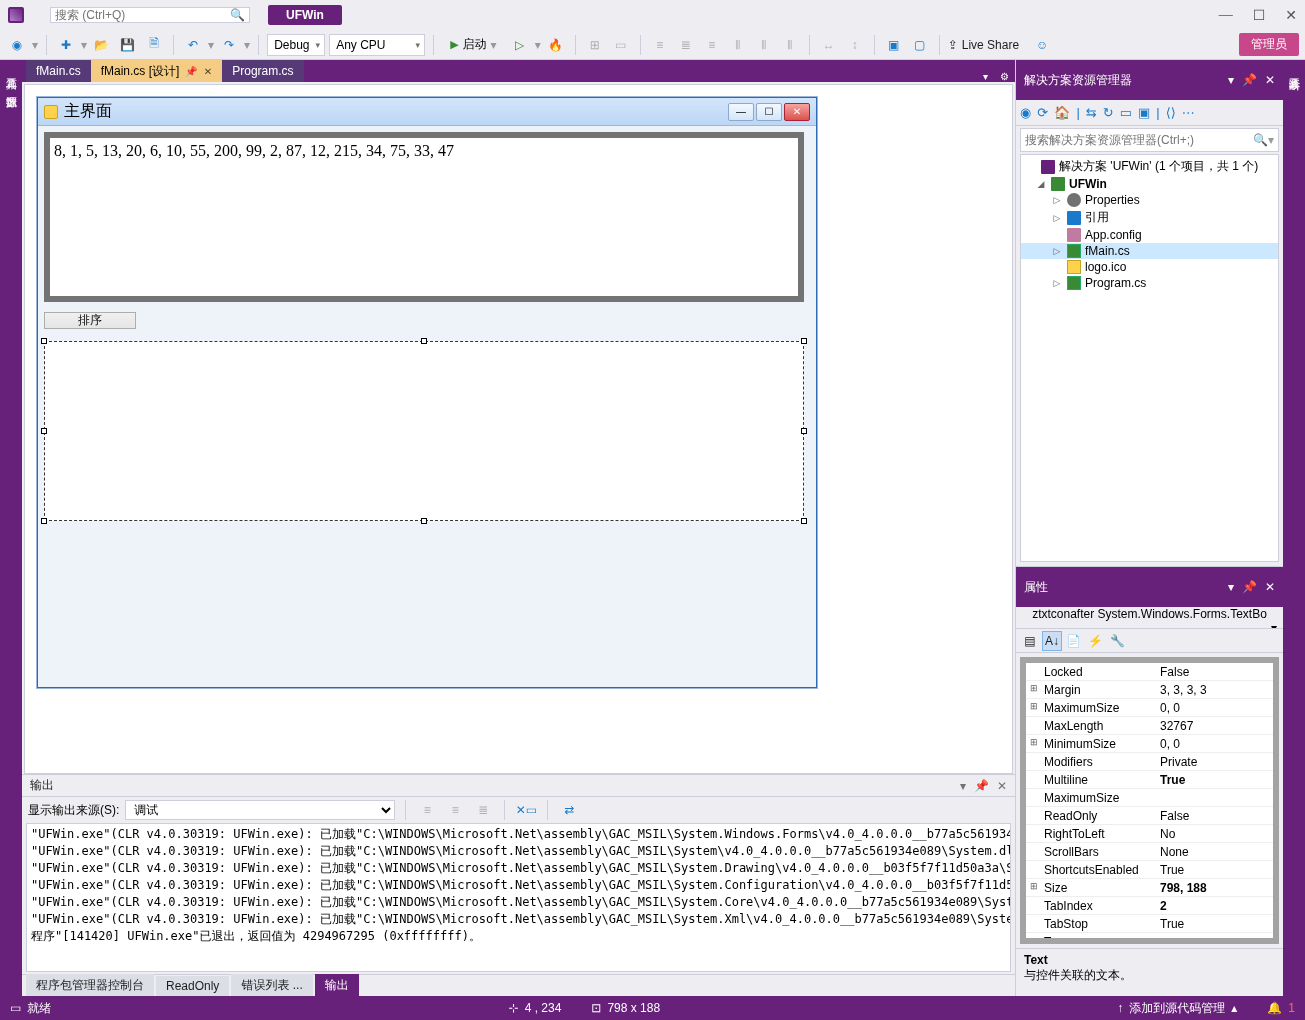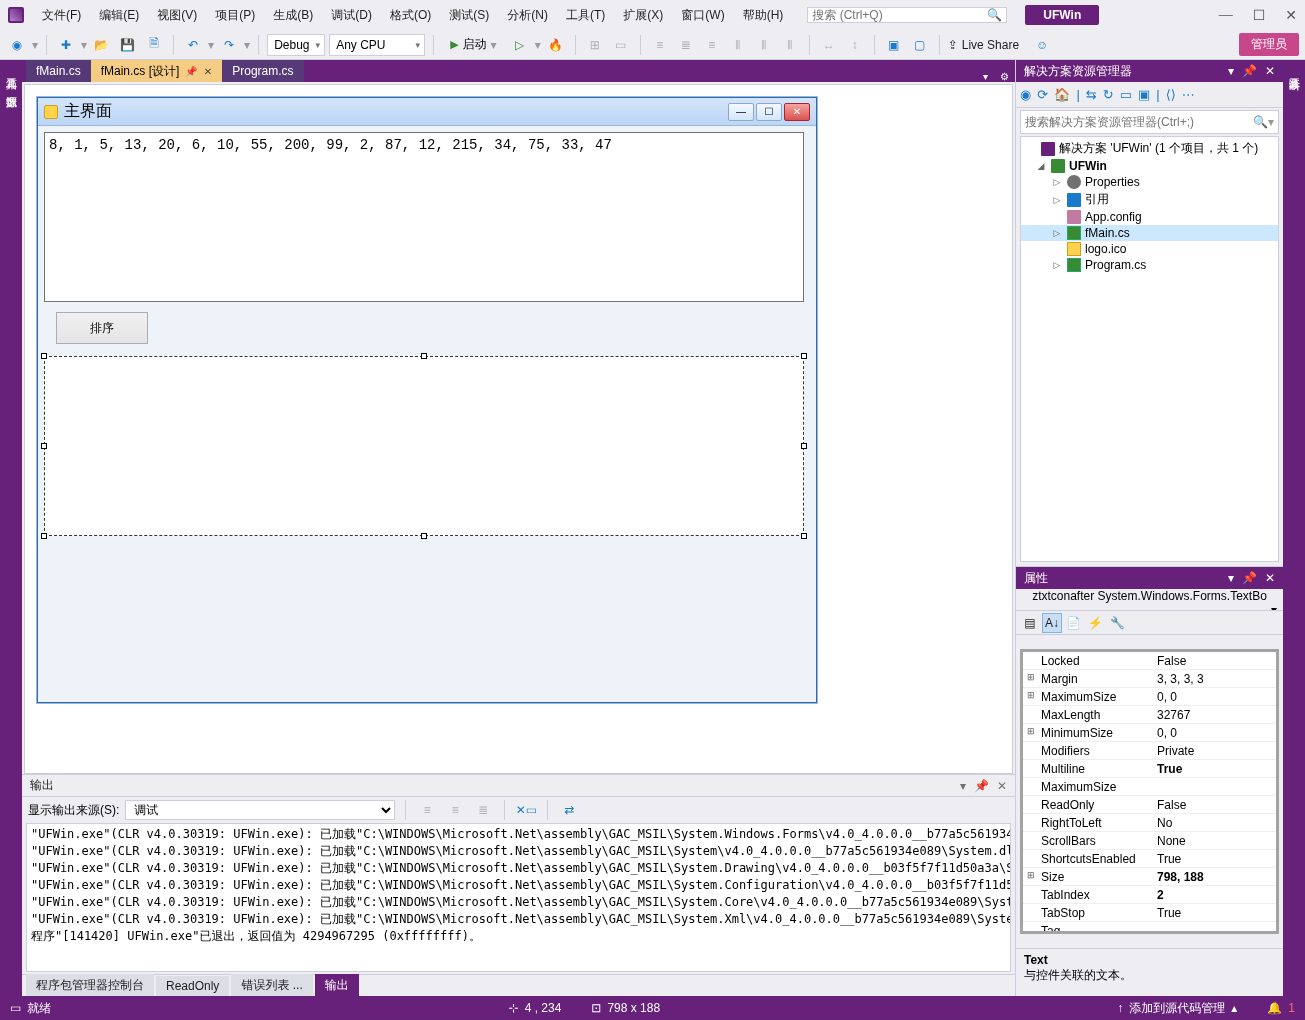--- a/index.html
+++ b/index.html
@@ -38,39 +38,39 @@
 .doc-tabs .ddrop { color:#fff; padding:0 6px; font-size:10px; }
 .designer-surface { flex:1; background:#fff; border:1px solid #cccedb; margin:2px 2px 0 2px; overflow:auto; padding:12px; position:relative; }
 .form-win { width:780px; border:1px solid #2d6ab3; background:#eef3fa; display:flex; flex-direction:column; box-shadow:0 0 0 1px #9bb7d9; }
 .form-title { height:28px; background:linear-gradient(#d3e5fa,#bcd6f5); display:flex; align-items:center; padding:0 6px; gap:6px; border-bottom:1px solid #9bb7d9; }
 .form-title .ico { width:14px;height:14px;background:#ffd24d;border:1px solid #caa31d;border-radius:2px; }
 .form-title .ttl { font-size:16px; }
 .form-title .wbtns { margin-left:auto; display:flex; gap:2px; }
 .form-title .wbtn { width:26px;height:18px;border:1px solid #8fa8c7;background:linear-gradient(#f3f9ff,#d4e6fb);display:flex;align-items:center;justify-content:center;font-size:10px;border-radius:2px; }
 .form-title .wbtn.close { background:linear-gradient(#f6a4a0,#d9534f); color:#fff; border-color:#a23; }
 .form-body { padding:6px; background:#eef3fa; }
-.txtbox { width:760px; background:#fff; border:1px solid #737373; padding:4px; font-family:Liberation Mono, monospace; font-size:14px; }
+.txtbox { width:760px; background:#fff; border:6px solid #737373; padding:4px; font-family:Liberation Serif, serif; font-size:16px; }
 .txt1 { height:170px; }
-.sort-btn { margin-top:10px; width:92px; height:32px; border:1px solid #adadad; background:linear-gradient(#f0f0f0,#e5e5e5); display:flex; align-items:center; justify-content:center;margin-left:12px; }
+.sort-btn { margin-top:10px; width:92px; height:17px; border:1px solid #adadad; background:linear-gradient(#f0f0f0,#e5e5e5); display:flex; align-items:center; justify-content:center; }
 .selected-box { margin-top:12px; width:760px; height:180px; border:1px dashed #333; position:relative; background:#fff; }
 .handle { width:6px;height:6px;background:#fff;border:1px solid #000;position:absolute; }
 .h-nw{top:-4px;left:-4px}.h-n{top:-4px;left:calc(50% - 3px)}.h-ne{top:-4px;right:-4px}
 .h-w{top:calc(50% - 3px);left:-4px}.h-e{top:calc(50% - 3px);right:-4px}
 .h-sw{bottom:-4px;left:-4px}.h-s{bottom:-4px;left:calc(50% - 3px)}.h-se{bottom:-4px;right:-4px}
 .output-panel { height:200px; border-top:1px solid #cccedb; display:flex; flex-direction:column; background:#eeeef2; }
 .panel-title { height:22px; background:#eeeef2; color:#1e1e1e; display:flex; align-items:center; padding:0 8px; border-bottom:1px solid #cccedb; }
 .panel-title .pt-right { margin-left:auto; display:flex; gap:8px; color:#717171; font-size:10px; }
 .output-tb { height:26px; display:flex; align-items:center; padding:0 6px; gap:6px; background:#eeeef2; }
 .output-tb select { height:20px; border:1px solid #cccedb; background:#fff; width:270px; padding:0 4px; }
 .output-body { flex:1; background:#fff; border:1px solid #cccedb; margin:0 4px 2px 4px; padding:2px 4px; overflow:auto; font-family:Consolas,monospace; font-size:12px; white-space:pre; color:#000; }
 .bottom-tabs { height:22px; background:#eeeef2; display:flex; align-items:center; padding:0 4px; gap:2px; border-top:1px solid #cccedb; }
 .bottom-tabs .bt { padding:3px 10px; background:#dcdee6; color:#1e1e1e; cursor:default; }
 .bottom-tabs .bt.active { background:#68217a; color:#fff; }
 .right-col { width:268px; display:flex; flex-direction:column; border-left:1px solid #cccedb; background:#eeeef2; }
-.rpanel-title { height:22px; background:#68217a; color:#fff; display:flex; align-items:center; padding:0 8px; }
+.rpanel-title { height:40px; background:#68217a; color:#fff; display:flex; align-items:center; padding:0 8px; }
 .rpanel-title .pt-right { margin-left:auto; display:flex; gap:8px; font-size:10px; }
 .sol-tb { height:26px; display:flex; align-items:center; padding:0 4px; gap:6px; border-bottom:1px solid #cccedb; }
 .sol-tb span { color:#1979ca; font-size:13px; cursor:default; }
 .sol-search { height:24px; margin:2px 4px; border:1px solid #cccedb; background:#fff; display:flex; align-items:center; padding:0 4px; }
 .sol-search input { border:none; outline:none; flex:1; background:transparent; }
 .sol-tree { flex:1; background:#fff; border:1px solid #cccedb; margin:0 4px 4px 4px; overflow:auto; padding:2px 0; }
 .tn { display:flex; align-items:center; gap:4px; padding:1px 4px; cursor:default; }
 .tn.sel { background:#cce8ff; }
 .tn .exp { width:12px; text-align:center; color:#666; font-size:9px; }
 .tn .ico { width:14px; height:14px; display:inline-block; }
@@ -79,56 +79,41 @@
 .ico-wrench{background:#717171;border-radius:7px;}
 .ico-ref{background:#1979ca;border-radius:1px;}
 .ico-cfg{background:#c27ba0;border-radius:1px;}
 .ico-cs{background:#388a34;border:1px solid #2a6;}
 .ico-img{background:#ffd24d;border:1px solid #caa31d;}
 .props-panel { height:430px; display:flex; flex-direction:column; border-top:1px solid #cccedb; }
 .props-obj { height:22px; background:#eeeef2; border-bottom:1px solid #cccedb; display:flex; align-items:center; padding:0 6px; font-size:11px; overflow:hidden; white-space:nowrap;flex-direction:column; }
 .props-tb { height:24px; display:flex; align-items:center; padding:0 4px; gap:2px; border-bottom:1px solid #cccedb; background:#eeeef2; }
 .props-tb .pbtn { width:20px;height:20px;display:flex;align-items:center;justify-content:center;color:#1e1e1e;border:1px solid transparent; }
 .props-tb .pbtn.active { background:#c9def5; border-color:#7eb4ea; }
-.props-grid { flex:1; background:#fff; overflow:auto; border:3px solid #a3a3a3; margin:14px 4px; }
+.props-grid { flex:1; background:#fff; overflow:auto; border:6px solid #a3a3a3; margin:4px 4px; }
 .prow { display:flex; border-bottom:1px solid #eee; height:18px; align-items:center; }
 .prow .pk { width:130px; padding-left:18px; position:relative; }
 .prow .pk.exp::before { content:"⊞"; position:absolute; left:4px; font-size:9px; color:#666; }
 .prow .pv { flex:1; padding-left:4px; }
 .prow .pv.bold { font-weight:bold; }
 .props-desc { border-top:1px solid #cccedb; padding:4px 8px; background:#eeeef2; height:48px; }
 .props-desc .dk { font-weight:bold; }
 .right-edge { width:22px; background:#68217a; display:flex; flex-direction:column; align-items:center; padding-top:6px; }
 .right-edge .vtab { writing-mode:vertical-rl; color:#fff; font-size:11px; padding:4px 2px; }
 .statusbar { height:24px; background:#68217a; color:#fff; display:flex; align-items:center; padding:0 10px; gap:30px; font-size:12px; }
 .statusbar .seg { display:flex; align-items:center; gap:6px; }
 .statusbar .sp { flex:1; }
 .faded { color:#999; }
 .tbtn.faded { color:#b0b0b0; }
 </style>
 </head>
 <body>
 
 <div class="titlebar">
   <div class="logo"></div>
-  <div class="menubar" id="menubar">
-      <div class="mi">文件(F)</div>
-      <div class="mi">编辑(E)</div>
-      <div class="mi">视图(V)</div>
-      <div class="mi">项目(P)</div>
-      <div class="mi">生成(B)</div>
-      <div class="mi">调试(D)</div>
-      <div class="mi">格式(O)</div>
-      <div class="mi">测试(S)</div>
-      <div class="mi">分析(N)</div>
-      <div class="mi">工具(T)</div>
-      <div class="mi">扩展(X)</div>
-      <div class="mi">窗口(W)</div>
-      <div class="mi">帮助(H)</div>
-    </div>
   <div class="searchbox">
     <input placeholder="搜索 (Ctrl+Q)" style="">
     <span class="gl">🔍</span>
   </div>
   <div class="project-pill">UFWin</div>
   <div class="win-controls">
     <span>—</span>
     <span>☐</span>
     <span>✕</span>
   </div>

